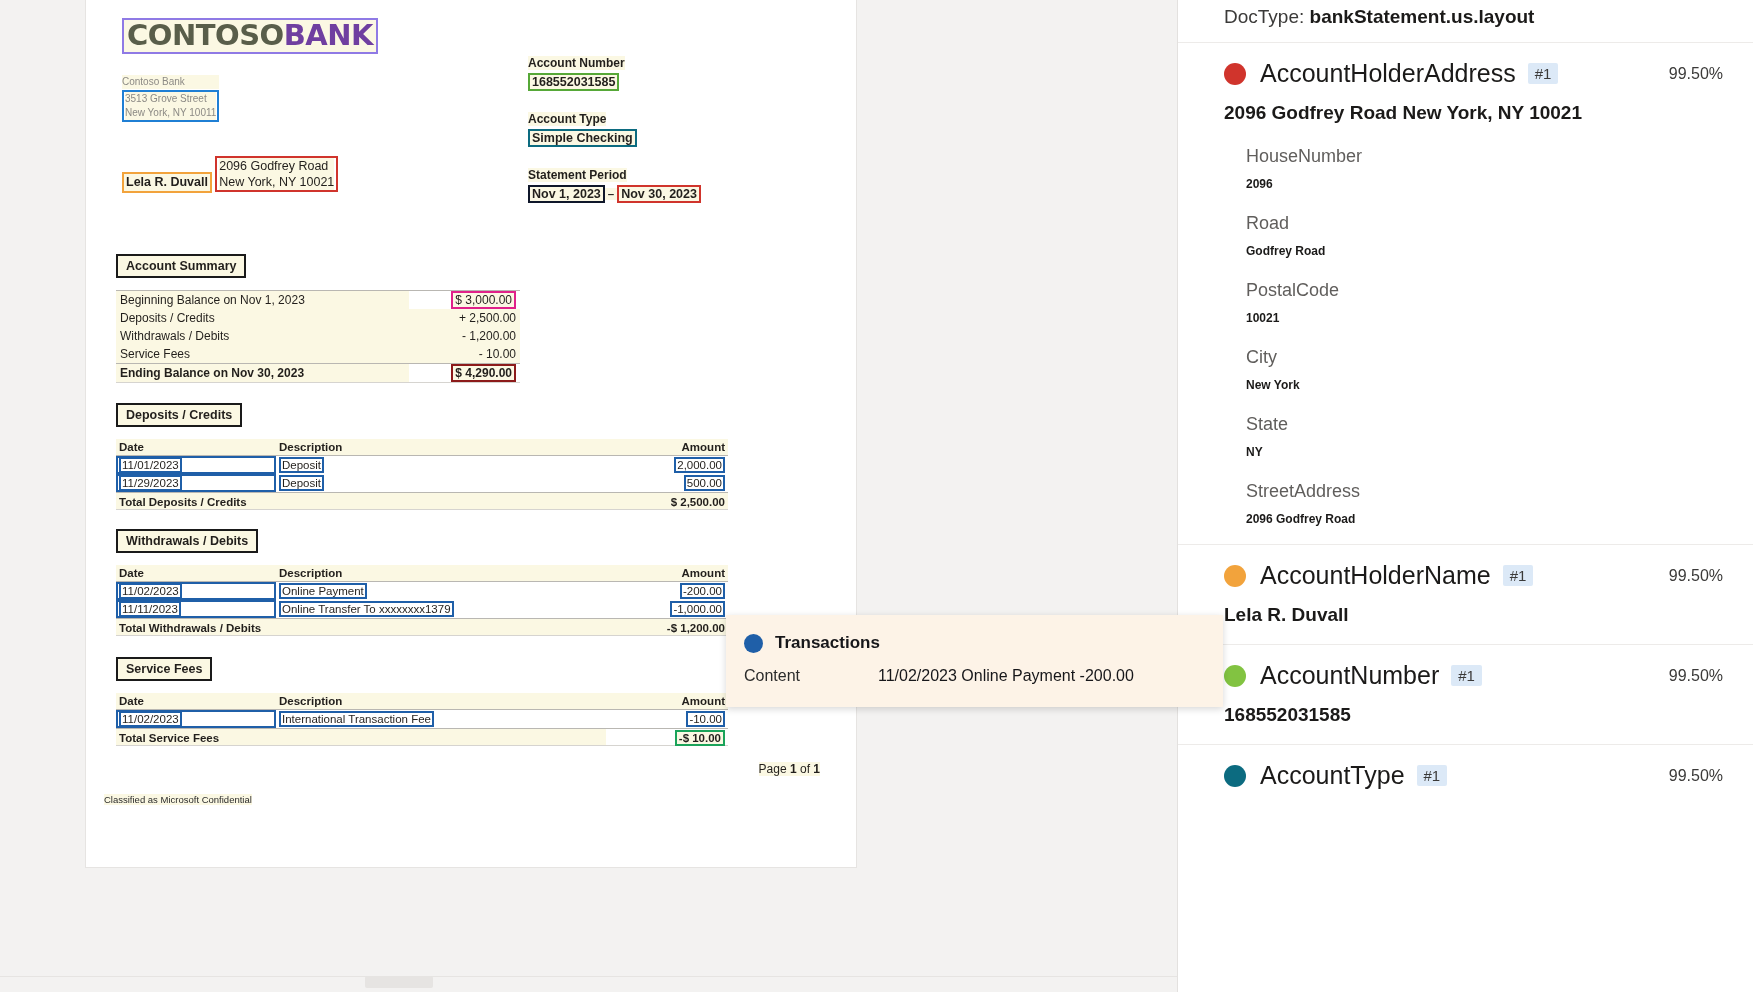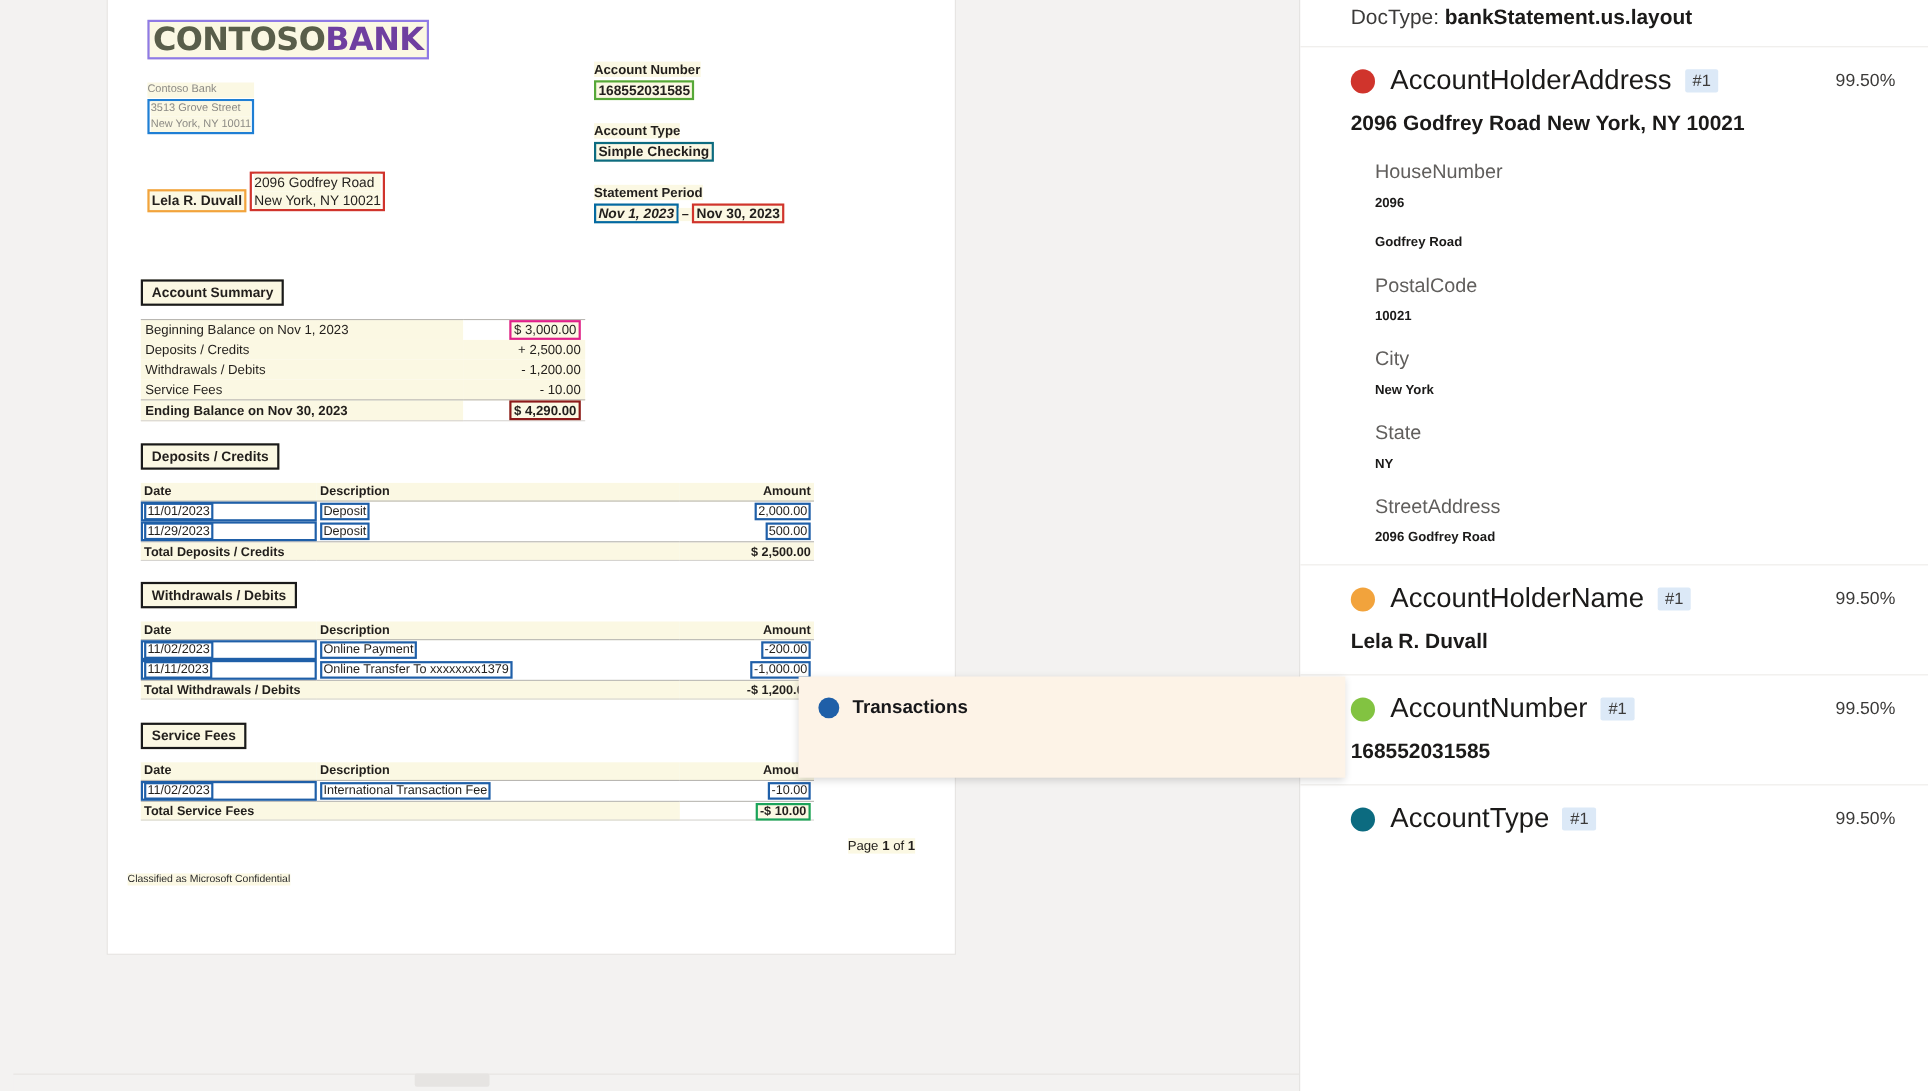--- a/index.html
+++ b/index.html
@@ -10,21 +10,20 @@
     overflow: hidden;
   }
   .app { position: relative; width: 1753px; height: 992px; display: flex; }
 
   
   .viewer {
     width: 1177px; height: 992px;
     background: #f3f2f1;
     position: relative;
     overflow: hidden;
-    margin-left: 12px;
   }
   .page-sheet {
     position: absolute;
     left: 86px; top: -18px;
     width: 770px; height: 885px;
     background: #ffffff;
     box-shadow: 0 0 0 1px #e6e4e2;
   }
   .doc {
     position: relative;
@@ -78,21 +77,21 @@
   
   .meta { position: absolute; left: 442px; top: 74px; }
   .meta-group { margin-bottom: 21px; }
   .meta-label { font-weight: 700; font-size: 12px; margin-bottom: 3px; display: inline-block; }
   .meta-val {
     display: inline-block; font-weight: 700; font-size: 12.5px;
     padding: 0 2px; white-space: nowrap;
   }
   .bx-green  { border: 2px solid #56a838; background: #fbf8e3; }
   .bx-teal   { border: 2px solid #0c6b80; background: #fbf8e3; }
-  .bx-amber  { border: 2px solid #0369a1; background: #fbf8e3; font-style: italic; }
+  .bx-amber  { border: 2px solid #0f172a; background: #fbf8e3; }
   .bx-red2   { border: 2px solid #d0342c; background: #fbf8e3; }
   .dash { font-weight: 700; padding: 0 3px; }
 
   
   .sec-title {
     display: inline-block; border: 2px solid #1a1a1a;
     background: #fbf8e3; font-weight: 700; font-size: 12.5px;
     padding: 3px 8px;
   }
 
@@ -363,20 +362,24 @@
     <div class="bottom-strip">
       <div class="strip-pill"></div>
     </div>
   </div>
 
   <div class="tooltip">
     <div class="tt-head">
       <span class="tt-dot"></span>
       <span class="tt-title">Transactions</span>
     </div>
+    <div class="tt-row">
+      <span class="tt-key">Content</span>
+      <span class="tt-val">11/02/2023 Online Payment -200.00</span>
+    </div>
   </div>
 
   <div class="panel">
 
     <div class="panel-head">
       <span class="k">DocType:</span>
       <span class="v">bankStatement.us.layout</span>
     </div>
 
     <div class="field">
@@ -386,20 +389,21 @@
         <span class="f-idx">#1</span>
         <span class="f-conf">99.50%</span>
       </div>
       <div class="f-value">2096 Godfrey Road New York, NY 10021</div>
 
       <div class="sub">
         <div class="sub-name">HouseNumber</div>
         <div class="sub-val">2096</div>
       </div>
       <div class="sub">
+        <div class="sub-name">Road</div>
         <div class="sub-val">Godfrey Road</div>
       </div>
       <div class="sub">
         <div class="sub-name">PostalCode</div>
         <div class="sub-val">10021</div>
       </div>
       <div class="sub">
         <div class="sub-name">City</div>
         <div class="sub-val">New York</div>
       </div>

